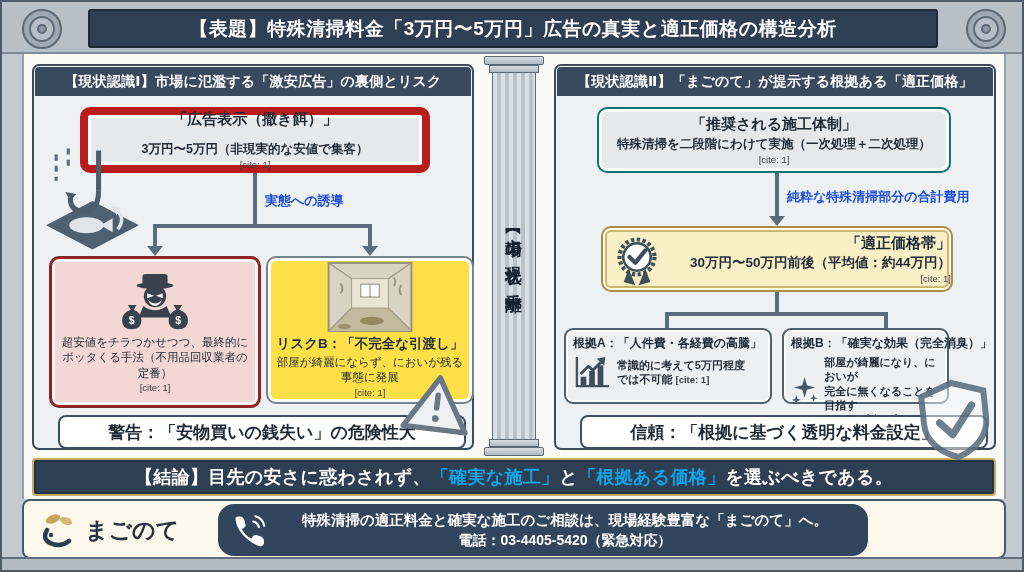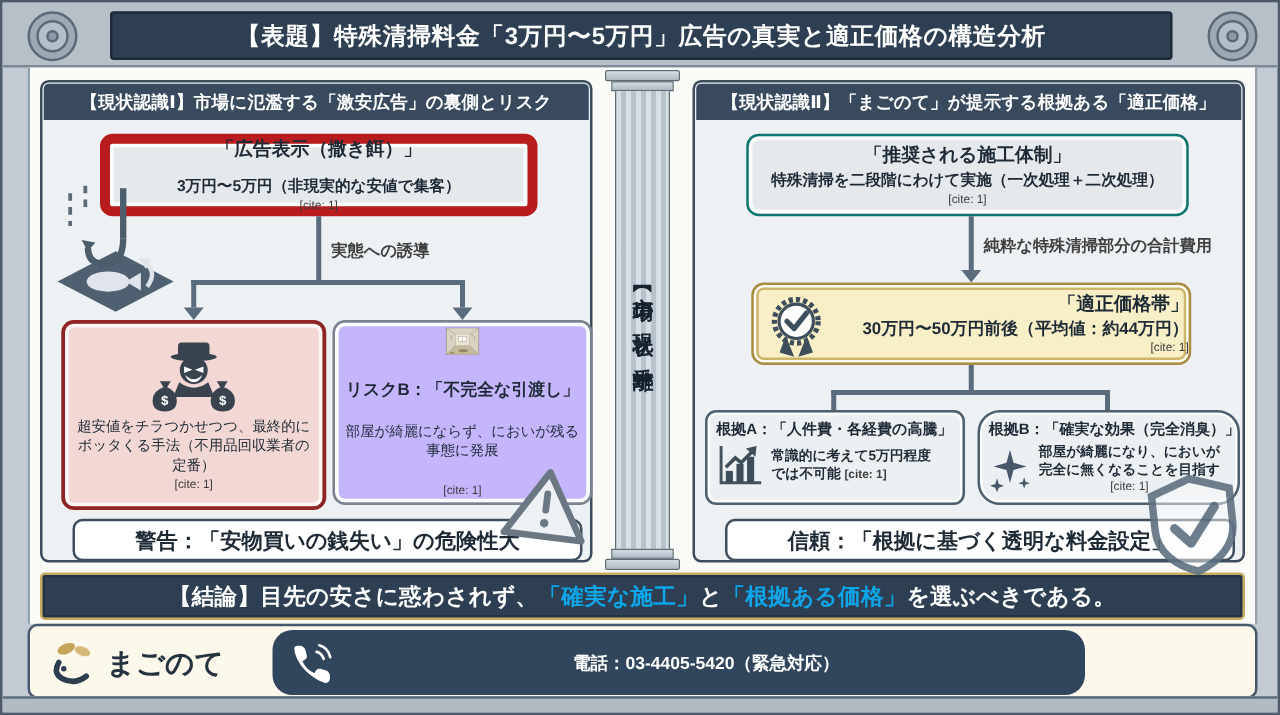--- a/index.html
+++ b/index.html
@@ -36,47 +36,47 @@
   .dbox{position:absolute;border-radius:10px;}
   .adbox{left:46px;top:41px;width:350px;height:66px;background:#e6e9eb;border:8px solid #b91c1c;
     box-shadow:inset 0 0 0 3px #fbfcfc;display:flex;flex-direction:column;align-items:center;justify-content:center;}
   .adbox .t1{font-size:15px;font-weight:bold;}
   .adbox .t2{font-size:12.5px;font-weight:bold;margin-top:12px;}
   .cite{font-size:9.5px;color:#3c3c3c;margin-top:1px;}
   
   .vline,.hline{position:absolute;background:#5b6d7d;}
   .vline{width:4px}.hline{height:4px}
   .arr{position:absolute;width:0;height:0;border-left:8px solid transparent;border-right:8px solid transparent;border-top:10px solid #5b6d7d;}
-  .flow-label{position:absolute;font-size:13px;font-weight:bold;color:#404040;white-space:nowrap;}
+  .flow-label{position:absolute;font-size:13px;font-weight:bold;color:#1d4ed8;white-space:nowrap;}
   
   .riskA{left:15px;top:190px;width:212px;height:152px;background:#f2d7d5;border:3px solid #8e2424;
     box-shadow:inset 0 0 0 3px #fbf6f5;display:flex;flex-direction:column;align-items:center;justify-content:center;padding:4px 6px;}
-  .riskB{left:232px;top:190px;width:208px;height:148px;background:#c4b5fd;border:2px solid #77848e;
-    box-shadow:inset 0 0 0 3px #fbfcfc;display:flex;flex-direction:column;align-items:center;justify-content:center;padding:4px 6px;gap:16px;}
+  .riskB{left:232px;top:190px;width:208px;height:148px;background:#fde047;border:2px solid #77848e;
+    box-shadow:inset 0 0 0 3px #fbfcfc;display:flex;flex-direction:column;align-items:center;justify-content:center;padding:4px 6px;}
   .risk-title{font-size:13.5px;font-weight:bold;margin-top:3px;}
   .risk-body{font-size:11.5px;text-align:center;line-height:1.35;margin-top:2px;}
   .pre{white-space:pre-line;}
   
   .band{position:absolute;left:24px;right:6px;top:349px;height:34px;background:#ffffff;border:2px solid #3e4e5e;
     border-radius:8px;display:flex;align-items:center;justify-content:center;font-size:17px;font-weight:bold;}
   
   .planbox{left:41px;top:41px;width:354px;height:66px;background:#e6e9eb;border:2px solid #0f766e;
     box-shadow:inset 0 0 0 3px #fbfcfc;display:flex;flex-direction:column;align-items:center;justify-content:center;}
   .planbox .t1{font-size:15px;font-weight:bold;}
   .planbox .t2{font-size:12.5px;font-weight:bold;margin-top:2px;}
   .pricebox{left:45px;top:160px;width:352px;height:66px;background:#f8efc7;border:2px solid #a98e45;
     box-shadow:inset 0 0 0 2px #fffdf4, inset 0 0 0 4px #cdb56b;
     display:flex;flex-direction:column;align-items:flex-end;justify-content:center;padding-left:40px;}
   .pricebox .t1{font-size:15px;font-weight:bold;}
   .pricebox .t2{font-size:13.5px;font-weight:bold;margin-top:1px;}
   .badge-ico{position:absolute;left:12px;top:9px;}
   .basis{position:absolute;top:262px;height:76px;background:#edf0f2;border:2px solid #4e5f6e;
     box-shadow:inset 0 0 0 2px #fbfcfc;border-radius:9px;padding:5px 7px 3px 7px;}
   .basisA{left:8px;width:208px;}
-  .basisB{left:226px;width:210px;border-radius:18px;}
+  .basisB{left:226px;width:167px;}
   .basis-title{font-size:12px;font-weight:bold;white-space:nowrap;}
   .basis-row{display:flex;align-items:center;gap:6px;margin-top:3px;}
   .basis-body{font-size:11px;font-weight:bold;line-height:1.3;}
   .basis .cite{display:inline;margin-left:3px;}
   .basisB .citeline{text-align:center;font-size:9.5px;color:#3c3c3c;}
   
   .pillar{position:absolute;left:481px;top:54px;width:62px;height:400px;display:flex;flex-direction:column;}
   .cap{border:1.5px solid #5c6a76;background:linear-gradient(#d6dde3,#aeb9c2);}
   .cap.c1{height:9px;margin:0 1px;border-radius:2px;}
   .cap.c2{height:8px;margin:0 6px;}
@@ -311,18 +311,19 @@
     </svg>
     <span class="name">まごのて</span>
   </div>
 
   <div class="contact">
     <svg width="34" height="34" viewBox="0 0 48 48">
       <path d="M11 5 C14 5 16.5 7 17.4 10 l1.6 6 c.5 1.8 -.3 3.7 -1.9 4.7 l-3.1 1.9 c2.6 6.1 7.4 10.9 13.5 13.5 l1.9 -3.1 c1 -1.6 2.9 -2.4 4.7 -1.9 l6 1.6 c3 .9 5 3.4 5 6.4 v2.9 c0 3.1 -2.5 5.4 -5.6 5.1 C22.8 41.8 6.2 25.2 4.9 8.6 4.6 5.5 7 5 10 5 Z" fill="#fff"></path>
       <path d="M30 12 q6 1.5 8 8 M33 4.5 q10 2.5 12.5 13.5" stroke="#fff" stroke-width="3" fill="none" stroke-linecap="round"></path>
     </svg>
     <div class="lines">
+      <div class="l1">特殊清掃の適正料金と確実な施工のご相談は、現場経験豊富な「まごのて」へ。</div>
       <div class="l2">電話：03-4405-5420（緊急対応）</div>
     </div>
   </div>
 
   <div class="base-bar"></div>
 </div>
 
 </body></html>

